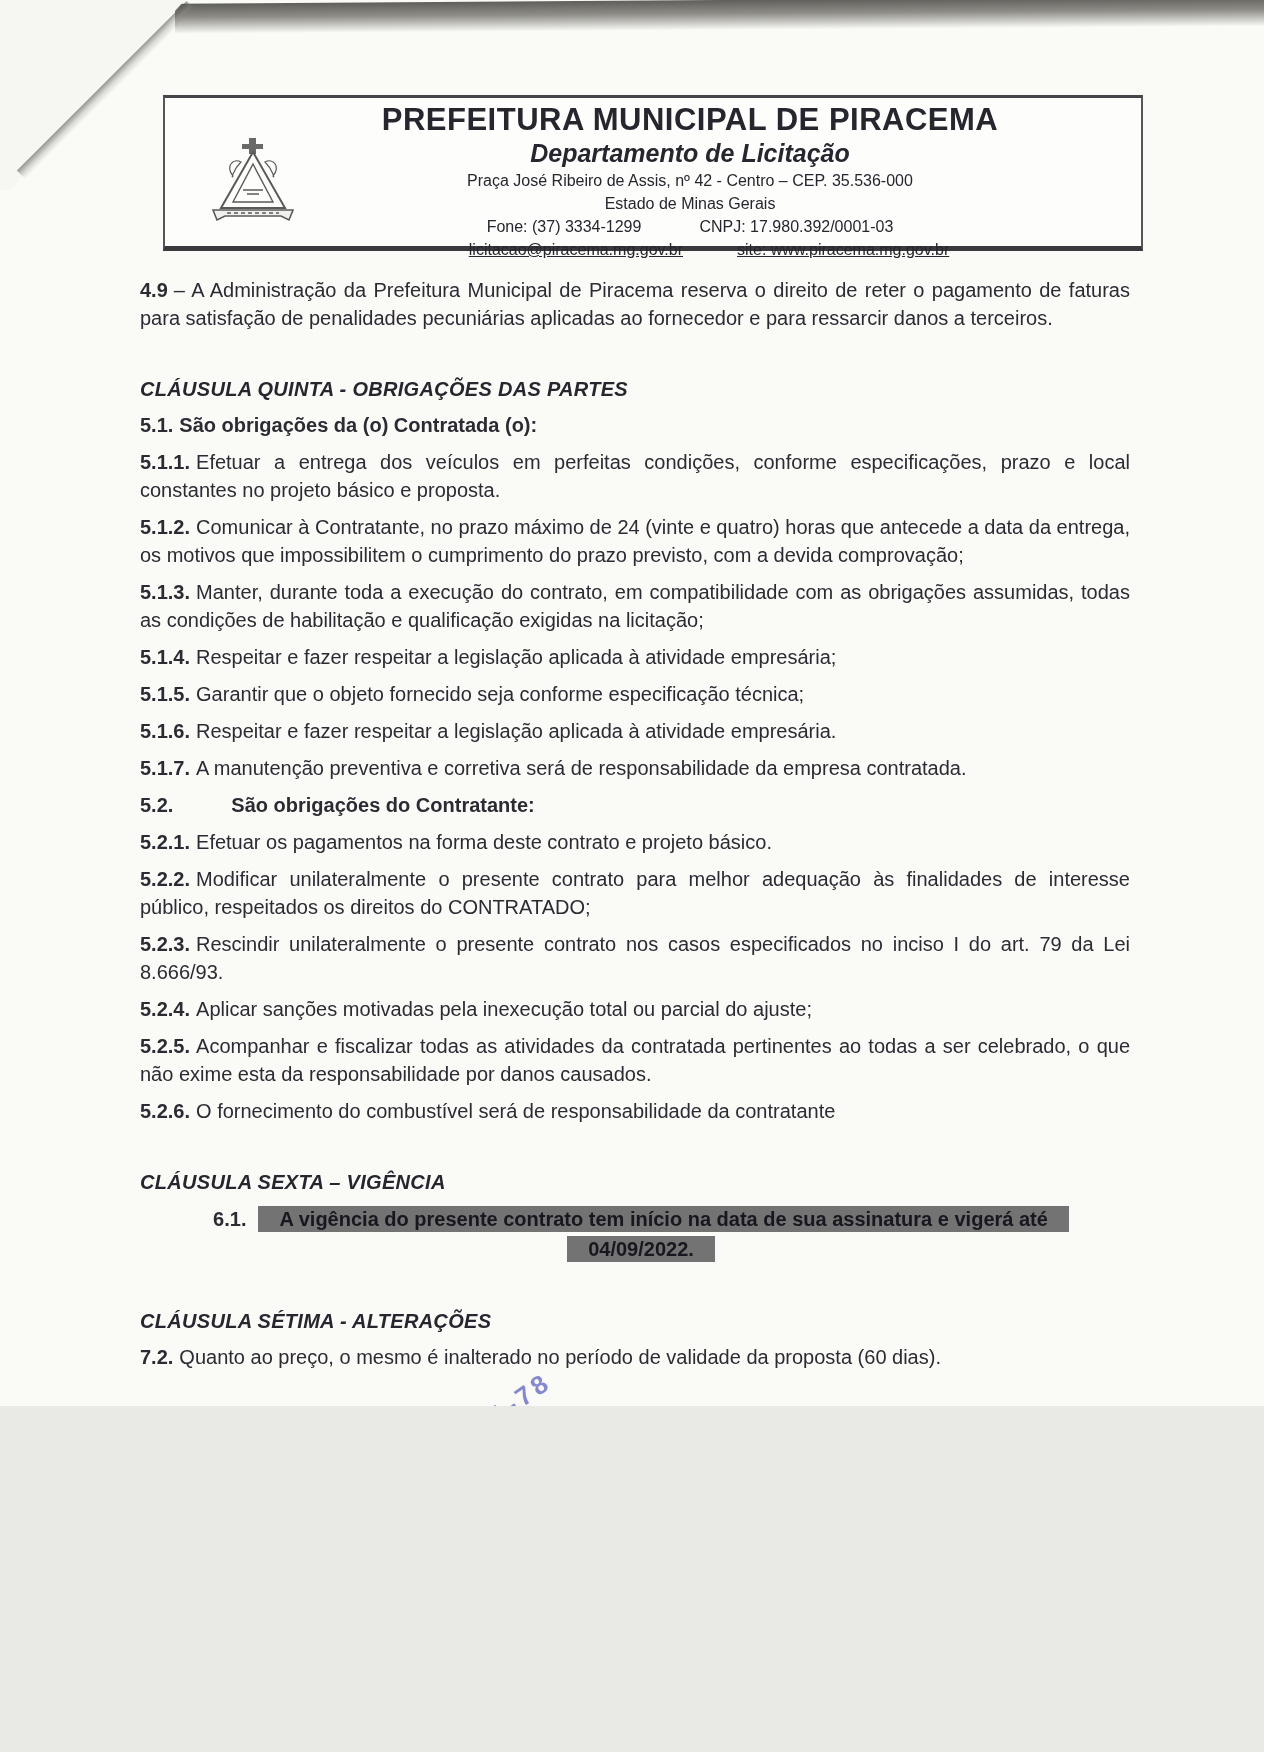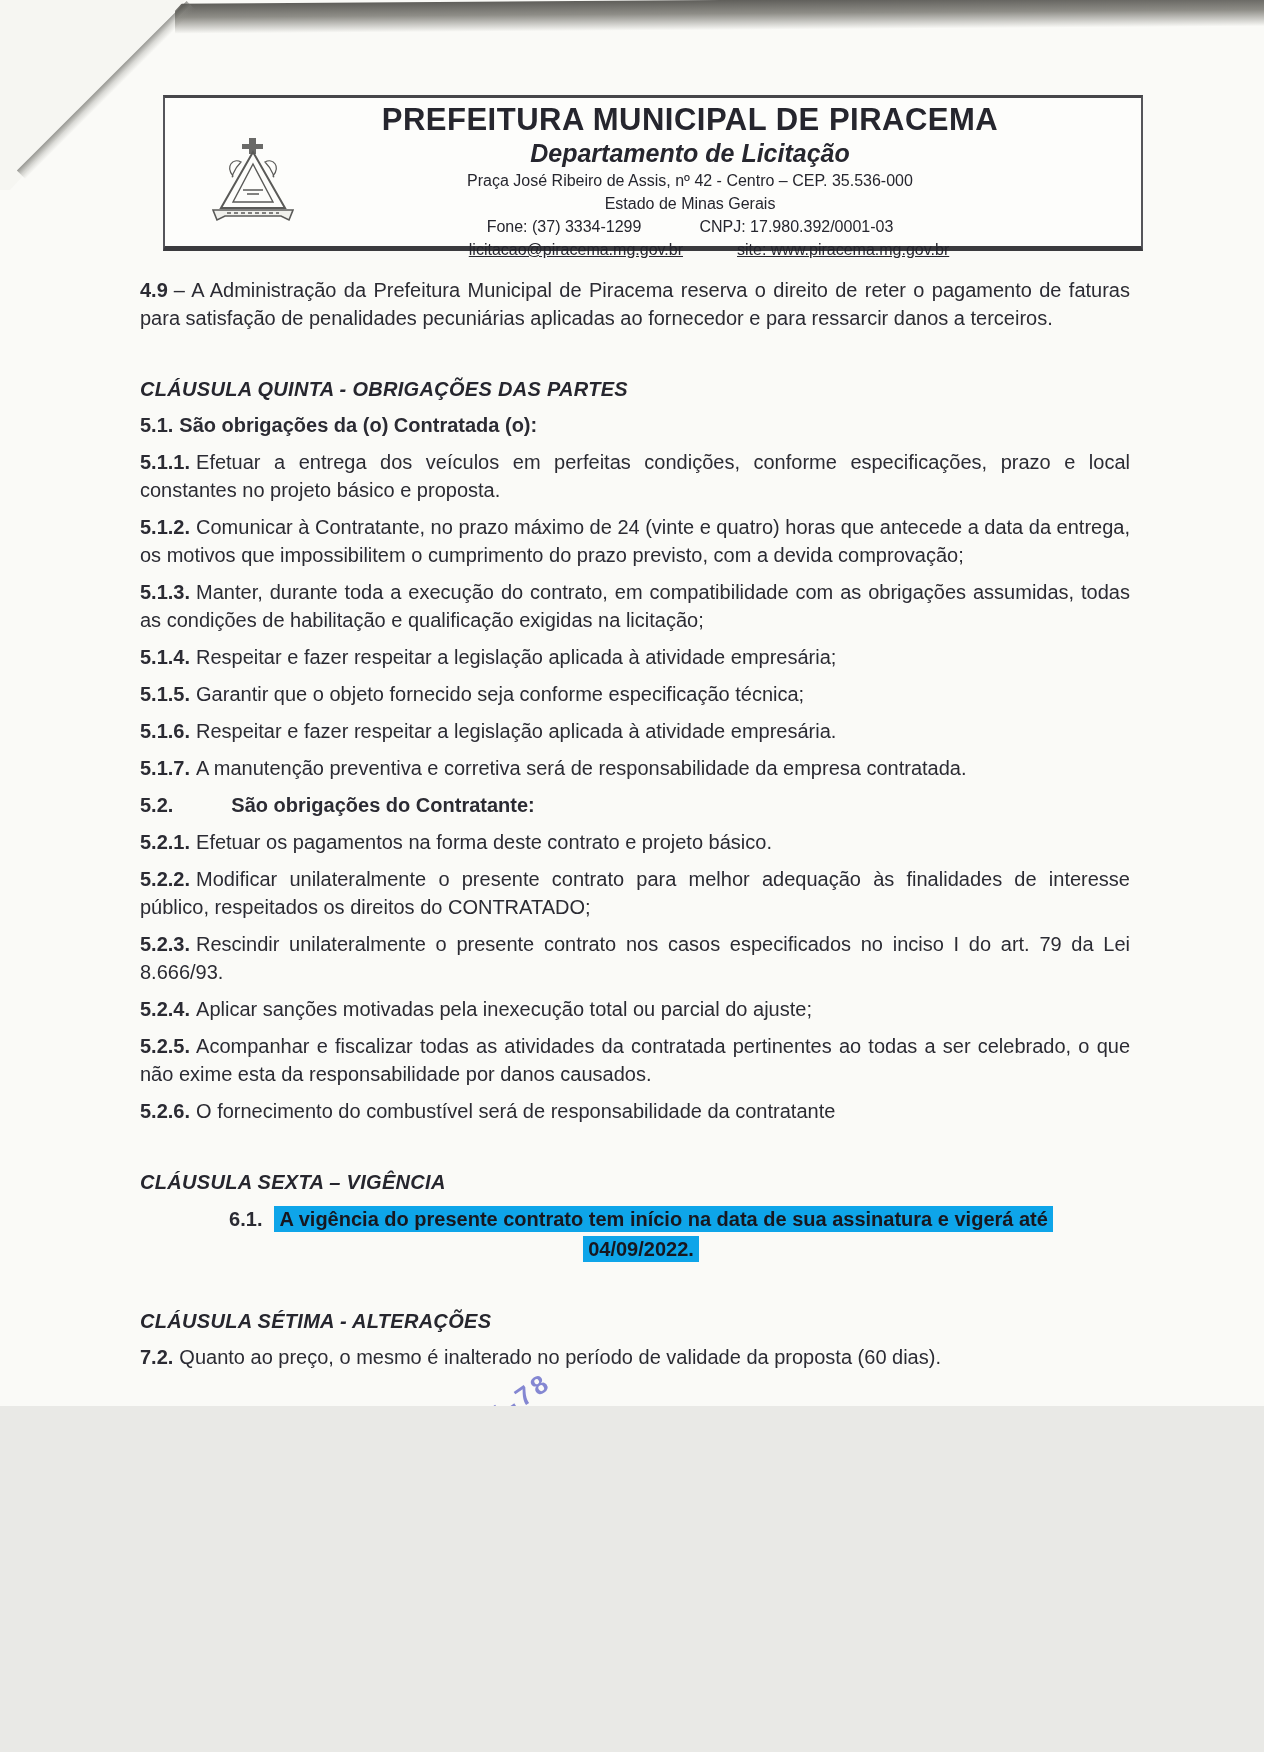--- a/index.html
+++ b/index.html
@@ -37,21 +37,21 @@
   .doc{position:absolute;left:140px;top:276px;width:990px;z-index:8;}
   .item{margin:0 0 9px 0;font-size:20px;line-height:28px;text-align:justify;}
   .item .num{font-weight:bold;margin-right:6px;}
   .subhead{font-weight:bold;text-align:left;}
   .tab{display:inline-block;width:52px;}
   .clause{font-size:20px;font-weight:bold;font-style:italic;margin:46px 0 10px 0;
     letter-spacing:.3px;color:#26262e;}
   .clause.mt-lg{}
   .vigencia{margin:3px 0 9px 12px;font-size:20px;line-height:30px;text-align:center;}
   .vigencia .num{font-weight:bold;margin-right:12px;}
-  .hl{background:#0ea5e9;font-weight:bold;color:#17171f;padding:2px 5px;
+  .hl{background:#737373;font-weight:bold;color:#17171f;padding:2px 21px;
     box-decoration-break:clone;-webkit-box-decoration-break:clone;}
   
   .footer{position:absolute;right:164px;top:1598px;font-family:"Liberation Serif","DejaVu Serif",serif;
     font-size:23px;color:#222;z-index:8;}
   .footer b{font-weight:bold;}
   
   .stamp{position:absolute;left:228px;top:1582px;width:540px;height:220px;
     transform:rotate(-35deg);transform-origin:0 0;z-index:9;color:#7b7ecf;}
   .st-line{white-space:nowrap;}
   .st-cnpj{font-size:26px;font-weight:600;letter-spacing:4px;line-height:34px;opacity:.92;}

